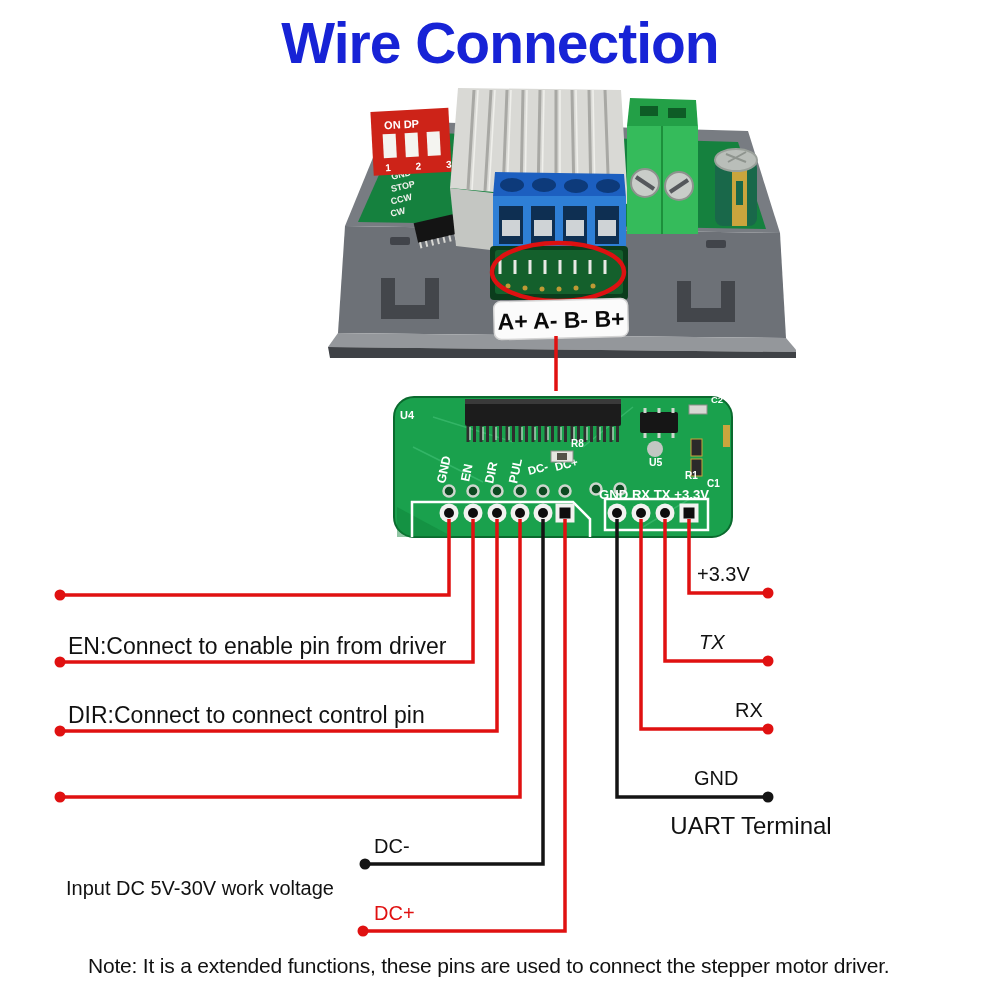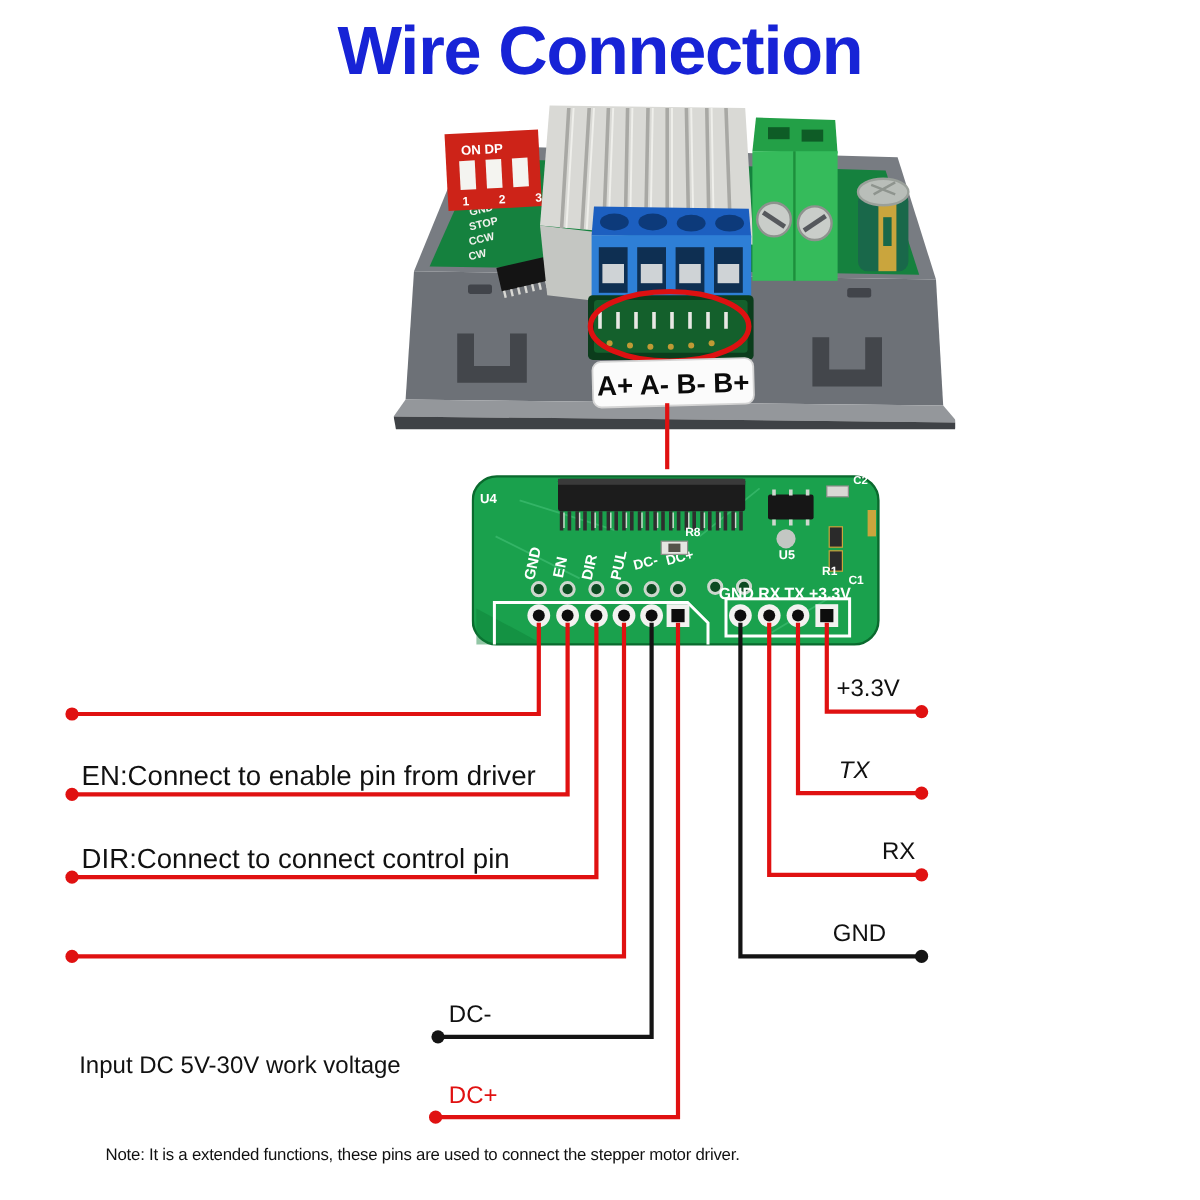--- a/index.html
+++ b/index.html
@@ -5,21 +5,21 @@
   html,body{margin:0;padding:0;background:#fff;}
   #page{position:relative;width:1000px;height:1000px;background:#fff;overflow:hidden;
         font-family:"Liberation Sans", sans-serif;color:#111;}
   .abs{position:absolute;}
   #title{top:10px;left:0;width:1000px;text-align:center;font-size:57px;font-weight:bold;
          color:var(--title-blue);letter-spacing:-1px;}
   .ann{font-size:23px;white-space:nowrap;}
   .ann-big{font-size:20px;white-space:nowrap;}
   .red-text{color:var(--wire-red);}
   #uart-note{left:600px;top:811px;width:302px;text-align:center;font-size:24px;line-height:1.22;}
-  #note{left:88px;top:954px;font-size:14px;letter-spacing:-0.2px;white-space:nowrap;}
+  #note{left:88px;top:954px;font-size:21px;letter-spacing:-0.2px;white-space:nowrap;}
   svg{display:block;}
   .wire{fill:none;stroke-width:3.5;}
   .wire-red{stroke:var(--wire-red);}
   .wire-black{stroke:var(--wire-black);}
   .dot-red{fill:var(--wire-red);}
   .dot-black{fill:var(--wire-black);}
   text{font-family:"Liberation Sans", sans-serif;}
 </style>
 </head>
 <body>
@@ -253,16 +253,17 @@
   <div class="abs ann-big" style="left:374px;top:835px;">DC-</div>
   <div class="abs ann-big" style="left:66px;top:877px;text-align:right;">Input DC 5V-30V work voltage</div>
   <div class="abs ann-big red-text" style="left:374px;top:902px;">DC+</div>
 
   <div class="abs ann-big" style="left:697px;top:563px;">+3.3V</div>
   <div class="abs ann-big" style="left:699px;top:631px;font-style:italic;">TX</div>
   <div class="abs ann-big" style="left:699px;top:699px;margin-left:36px;">RX</div>
   <div class="abs ann-big" style="left:694px;top:767px;">GND</div>
 
   <div id="uart-note" class="abs">
+    <div>UART Terminal</div>
   </div>
 
   <div id="note" class="abs">Note: It is a extended functions, these pins are used to connect the stepper motor driver.</div>
 </div>
 
 </body></html>

